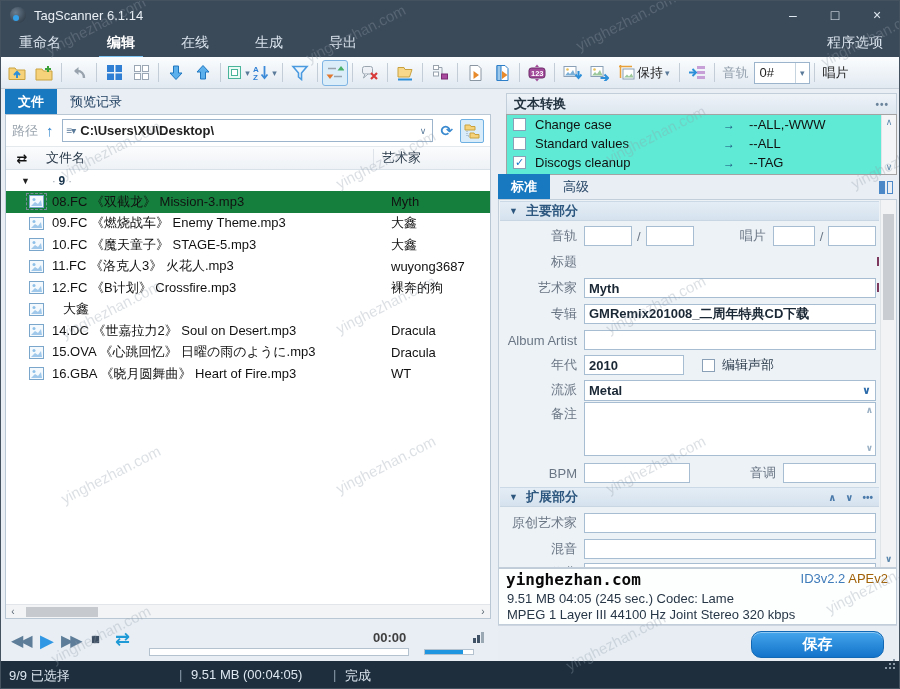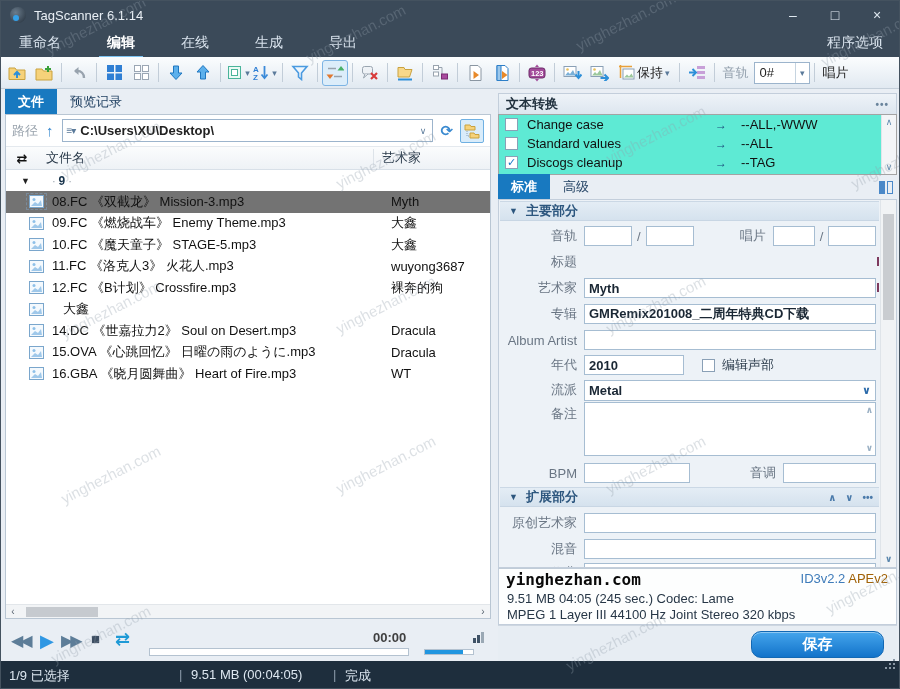--- a/index.html
+++ b/index.html
@@ -41,32 +41,32 @@
 .treebtn{width:24px;height:24px;border:1px solid #6fb0e2;background:#d9ecfa;border-radius:2px;display:flex;align-items:center;justify-content:center}
 .lheader{height:24px;display:flex;align-items:center;background:linear-gradient(#fbfcfd,#eef2f6);border-top:1px solid #e4e9ee;border-bottom:1px solid #d8e0e8;font-size:13px;color:#2a3a4a}
 .hc-icon{width:32px;text-align:center;color:#111;font-weight:bold;font-size:13px}
 .hc-name{width:336px;padding-left:8px;border-right:1px solid #dde3e9}
 .hc-artist{flex:1;padding-left:8px}
 .grouprow{height:21px;display:flex;align-items:center;font-size:12px;padding-left:15px;color:#1a3a5a}
 .gtri{color:#222;font-size:9px;margin-right:19px}
 .gdot{color:#9aa4ae;font-size:11px;margin:0 3px}
 .gcount{font-weight:bold;color:#16324a;font-size:12px}
 .frow{height:21.5px;display:flex;align-items:center;font-size:13px;color:#111}
-.frow.selected{background:#737373}
+.frow.selected{background:#15803d}
 .ficell{width:46px;display:flex;justify-content:flex-end;padding-right:6px}
 .fibox{padding:1px 2px;display:flex;align-items:center}
 .frow.selected .fibox{outline:1px dashed #7a8a9a}
 .fname{width:328px;overflow:hidden;white-space:nowrap}
 .fartist{flex:1;padding-left:11px;overflow:hidden;white-space:nowrap}
 .hscroll{position:absolute;left:0;right:0;bottom:0;height:14px;background:#f2f4f6;border-top:1px solid #e2e6ea;display:flex;align-items:center;font-size:10px;color:#5a6672}
 .harrow{width:14px;text-align:center}
 .hthumb{width:72px;height:10px;background:#c6cacf;margin-left:6px}
 
 .right{position:absolute;top:88px;left:497px;width:399px;height:574px}
-.cpanel{position:absolute;top:4px;left:0;right:0}
+.cpanel{position:absolute;top:4px;left:8px;right:0}
 .chead{height:21px;background:linear-gradient(#eef3f8,#dde6ef);border:1px solid #c3cedb;border-bottom:0;display:flex;align-items:center;padding:0 7px;font-size:13px;font-weight:bold;color:#22323f}
 .cdots{margin-left:auto;color:#6a849c;font-size:10px;letter-spacing:1px}
 .cbody{position:relative;height:61px;background:#5eead4;border:1px solid #a3a3a3}
 .crow{height:19px;display:flex;align-items:center;padding-left:6px;font-size:13px;color:#111}
 .cbx{width:13px;height:13px;border:1px solid #8aa0b6;background:#fff;margin-right:9px;flex:none;font-size:11px;line-height:11px;text-align:center;color:#1878c8;font-weight:bold}
 .clabel{width:188px}
 .carrow{color:#1a4a7a;font-weight:bold;width:26px;font-size:12px}
 .cvalue{color:#111}
 .cscroll{position:absolute;top:0;right:0;bottom:0;width:15px;background:#f3f5f7;border-left:1px solid #e0e5ea;font-size:9px;color:#5a86ac;display:flex;flex-direction:column;justify-content:space-between;align-items:center;padding:2px 0}
 .rtabs{position:absolute;top:86px;left:0;right:0;height:24px;display:flex;align-items:center;font-size:13px}
@@ -646,21 +646,21 @@
         <div class="volfill"></div>
       </div>
     <span class="vbars">
       <span class="vb" style="height:5px"></span>
         <span class="vb" style="height:8px"></span>
         <span class="vb" style="height:11px;background:#9aa8b4"></span>
     </span>
   </div>
 
   <div class="status">
-    <span style="left:8px">1/9 已选择</span>
+    <span style="left:8px">9/9 已选择</span>
     <span class="ssep" style="left:178px">|</span>
     <span style="left:190px">9.51 MB (00:04:05)</span>
     <span class="ssep" style="left:332px">|</span>
     <span style="left:344px">完成</span>
     <span class="grip"></span>
   </div>
 
   <div class="wms">
     <span class="wm" style="left:40px;top:16px">yinghezhan.com</span>
     <span class="wm" style="left:300px;top:24px">yinghezhan.com</span>

